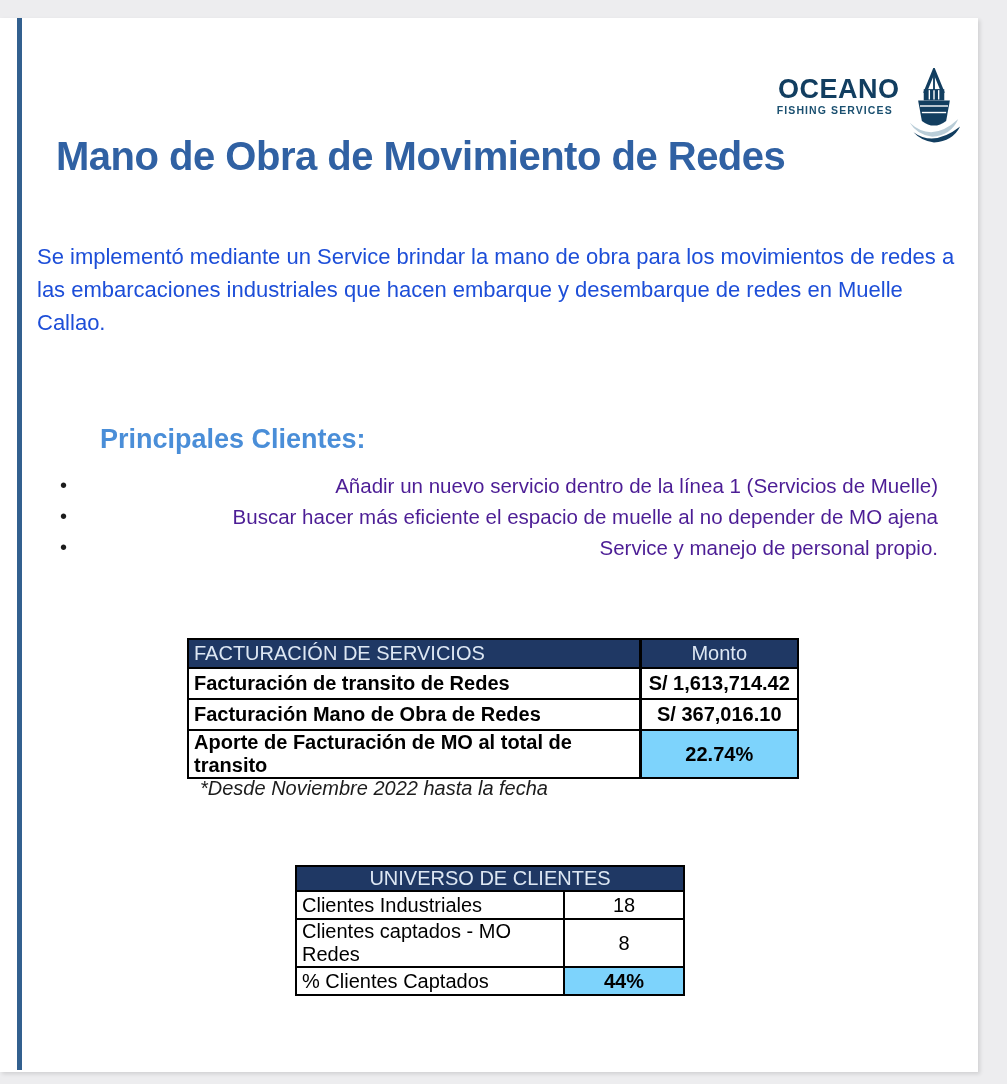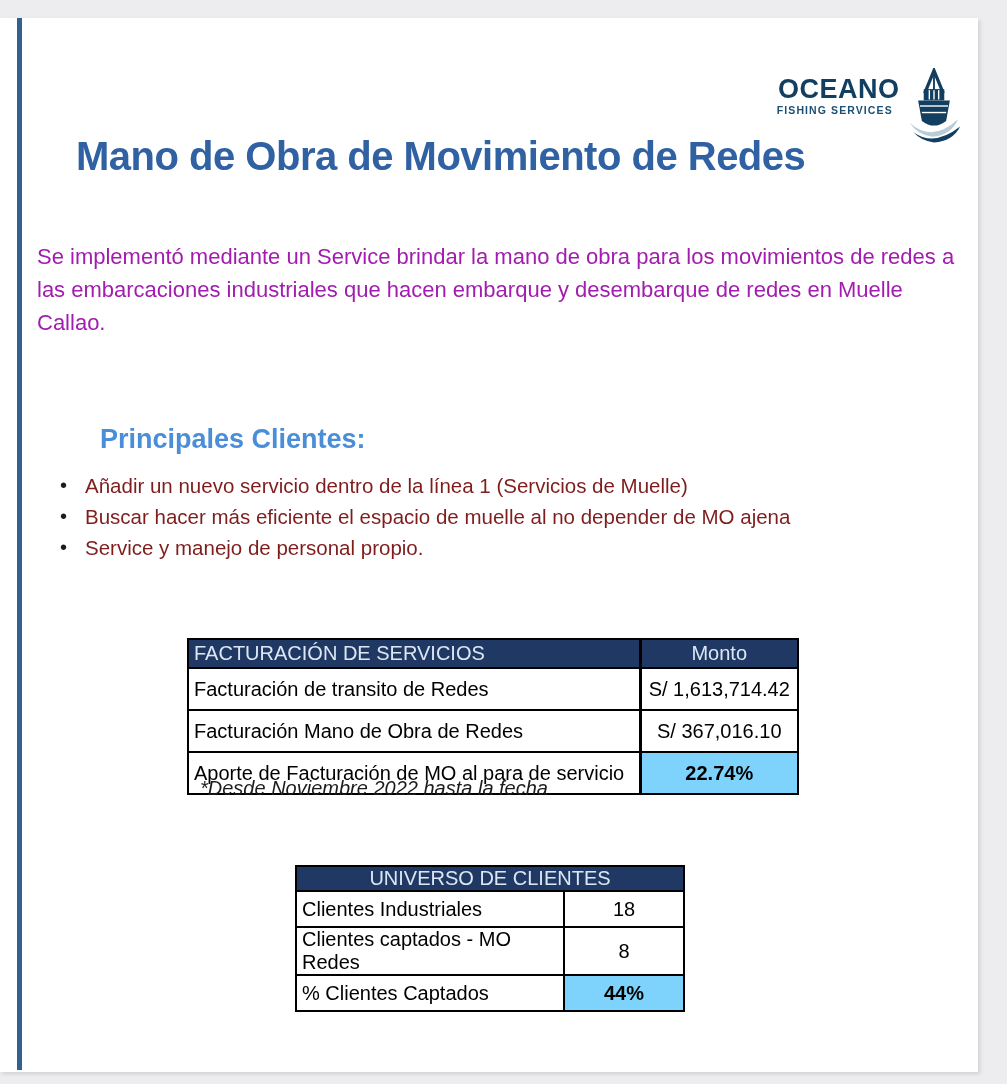--- a/index.html
+++ b/index.html
@@ -31,63 +31,63 @@
     font-size: 27px; font-weight: bold; letter-spacing: 0.5px;
     color: #123e60; line-height: 26px; margin-left: 8px;
   }
   .logo-sub {
     font-size: 10.5px; font-weight: bold; letter-spacing: 1.1px;
     color: #1b5070; margin-top: 2px;
   }
   .logo-ship { margin-left: 6px; }
   
   .doc-title {
-    position: absolute; top: 116px; left: 76px;
+    position: absolute; top: 116px; left: 56px;
     font-size: 40px; font-weight: bold; color: #3061a3;
     letter-spacing: -0.5px;
   }
   
   .intro {
     position: absolute; top: 222px; left: 37px; width: 930px;
-    font-size: 22px; line-height: 33px; color: #a21caf;
+    font-size: 22px; line-height: 33px; color: #1d4ed8;
   }
   
   .aportes-heading {
     position: absolute; top: 406px; left: 100px;
     font-size: 27px; font-weight: bold; color: #4a8ed8;
   }
   .aportes-list {
     position: absolute; top: 452px; left: 58px; width: 880px;
     list-style: none;
   }
   .aportes-list li {
     position: relative; padding-left: 27px;
-    font-size: 20.5px; line-height: 31px; color: #7f1d1d;
+    font-size: 20.5px; line-height: 31px; color: #4c1d95; text-align: right;
   }
   .aportes-list li::before {
     content: "\2022";
     position: absolute; left: 2px; top: 0;
     font-size: 20px; color: #1c1c1c;
   }
   
   table { border-collapse: collapse; }
   .tbl { position: absolute; font-size: 20px; color: #000; }
   .tbl th, .tbl td { border: 2px solid #000; }
   .tbl th {
     background: #1f3864; color: #dde7f3;
     font-weight: normal; font-size: 20px;
   }
   .tbl-fact { top: 620px; left: 187px; }
   .tbl-fact th { height: 29px; }
-  .tbl-fact td { height: 42px; }
+  .tbl-fact td { height: 31px; font-weight: bold; }
   .tbl-fact .col-label { width: 452px; text-align: left; padding-left: 5px; }
   .tbl-fact .col-value { width: 158px; text-align: center; border-left-width: 3px; }
   .tbl-cli { top: 847px; left: 295px; }
   .tbl-cli th { height: 24px; }
-  .tbl-cli td { height: 36px; }
+  .tbl-cli td { height: 28px; }
   .tbl-cli .col-label { width: 268px; text-align: left; padding-left: 5px; }
   .tbl-cli .col-value { width: 120px; text-align: center; }
   .cell-highlight { background: #7dd3fc; font-weight: bold; }
   
   .footnote {
     position: absolute; top: 759px; left: 200px;
     font-size: 20px; font-style: italic; color: #1c1c1c;
   }
 </style>
 </head>
@@ -142,21 +142,21 @@
       <tbody>
         <tr>
           <td class="col-label">Facturación de transito de Redes</td>
           <td class="col-value">S/ 1,613,714.42</td>
         </tr>
         <tr>
           <td class="col-label">Facturación Mano de Obra de Redes</td>
           <td class="col-value">S/ 367,016.10</td>
         </tr>
         <tr>
-          <td class="col-label">Aporte de Facturación de MO al para de servicio</td>
+          <td class="col-label">Aporte de Facturación de MO al total de transito</td>
           <td class="col-value cell-highlight">22.74%</td>
         </tr>
       </tbody>
     </table>
 
     <div class="footnote">*Desde Noviembre 2022 hasta la fecha</div>
 
     <table class="tbl tbl-cli">
       <thead>
         <tr>

